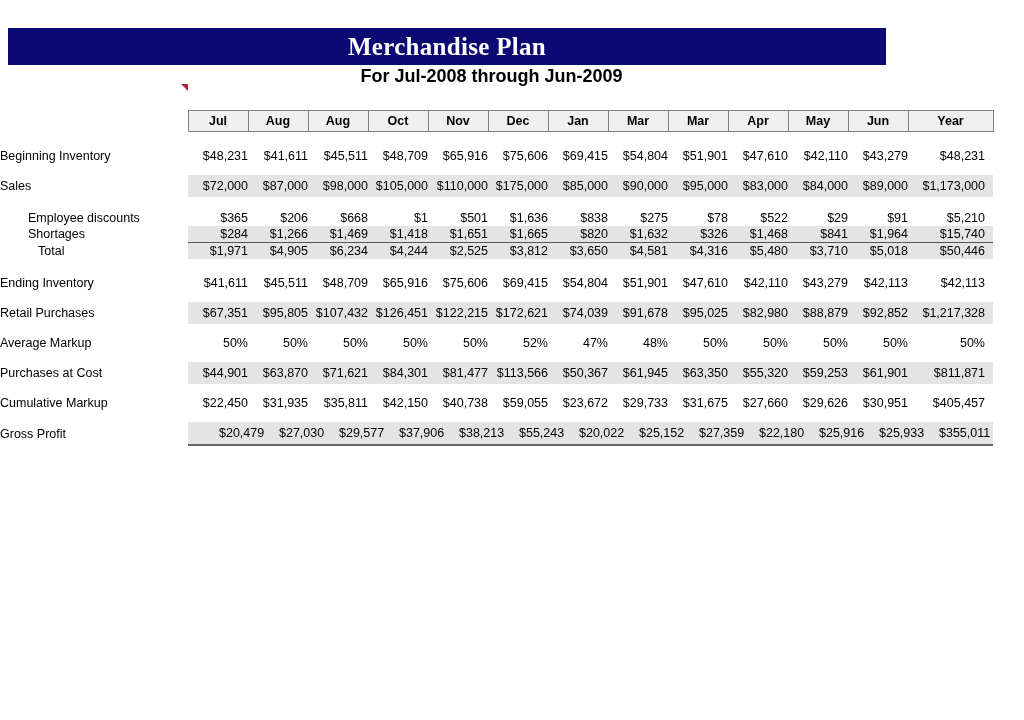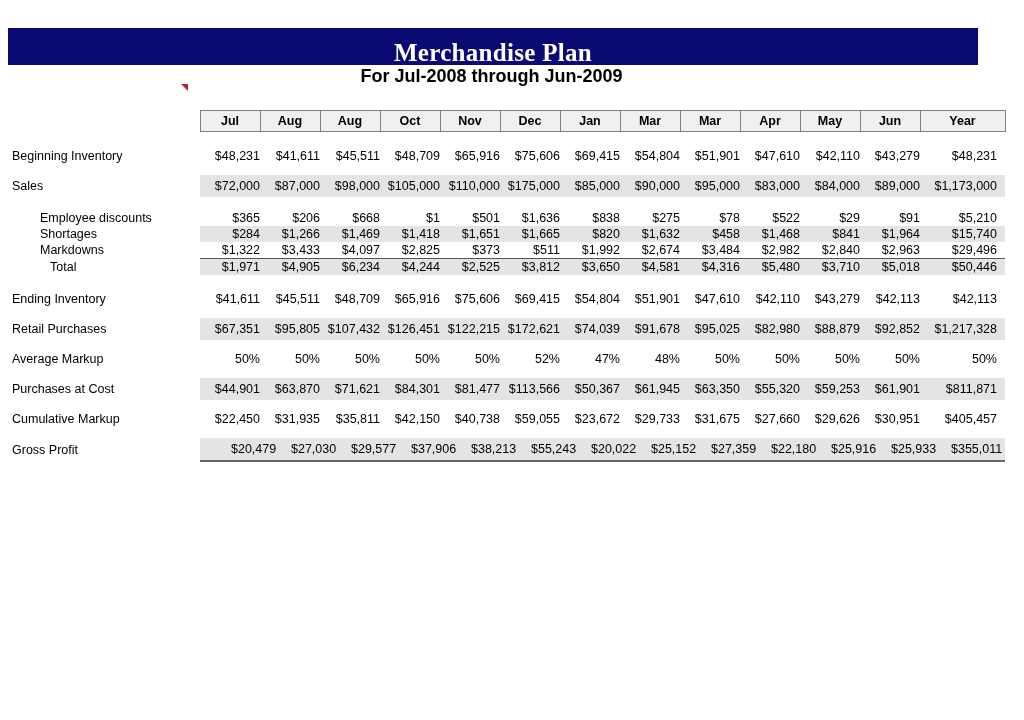--- a/index.html
+++ b/index.html
@@ -14,25 +14,25 @@
     color: #000000;
     overflow: hidden;
     position: relative;
   }
 
   
   .title-band {
     position: absolute;
     left: 8px;
     top: 28px;
-    width: 970px;
+    width: 878px;
     height: 37px;
     background: #0a0a72;
     display: flex;
-    align-items: flex-end;
+    align-items: center;
     justify-content: center;
     box-sizing: border-box;
   }
   .title-band .title-text {
     color: #ffffff;
     font-family: "Liberation Serif", serif;
     font-weight: bold;
     font-size: 25px;
     letter-spacing: 0.3px;
     line-height: 1;
@@ -61,21 +61,21 @@
     display: block;
     width: 0;
     height: 0;
     border-top: 7px solid #b3233b;
     border-left: 7px solid transparent;
   }
 
   
   .sheet {
     position: absolute;
-    left: 12px;
+    left: 0px;
     top: 110px;
     width: 816px;
   }
   table.plan {
     border-collapse: collapse;
     table-layout: fixed;
     width: 975px;
     margin: 0;
   }
   table.plan td, table.plan th {
@@ -252,43 +252,27 @@
       <tr class="r-tight shaded">
         <td class="rlabel indent1">Shortages</td>
         <td class="num">$284</td>
         <td class="num">$1,266</td>
         <td class="num">$1,469</td>
         <td class="num">$1,418</td>
         <td class="num">$1,651</td>
         <td class="num">$1,665</td>
         <td class="num">$820</td>
         <td class="num">$1,632</td>
-        <td class="num">$458</td>
+        <td class="num">$326</td>
         <td class="num">$1,468</td>
         <td class="num">$841</td>
         <td class="num">$1,964</td>
         <td class="num yr">$15,740</td>
       </tr>
 
-      <tr class="r-tight">
-        <td class="rlabel indent1">Markdowns</td>
-        <td class="num">$1,322</td>
-        <td class="num">$3,433</td>
-        <td class="num">$4,097</td>
-        <td class="num">$2,825</td>
-        <td class="num">$373</td>
-        <td class="num">$511</td>
-        <td class="num">$1,992</td>
-        <td class="num">$2,674</td>
-        <td class="num">$3,484</td>
-        <td class="num">$2,982</td>
-        <td class="num">$2,840</td>
-        <td class="num">$2,963</td>
-        <td class="num yr">$29,496</td>
-      </tr>
 
       <tr class="r-tight shaded topline">
         <td class="rlabel indent2">Total</td>
         <td class="num">$1,971</td>
         <td class="num">$4,905</td>
         <td class="num">$6,234</td>
         <td class="num">$4,244</td>
         <td class="num">$2,525</td>
         <td class="num">$3,812</td>
         <td class="num">$3,650</td>

